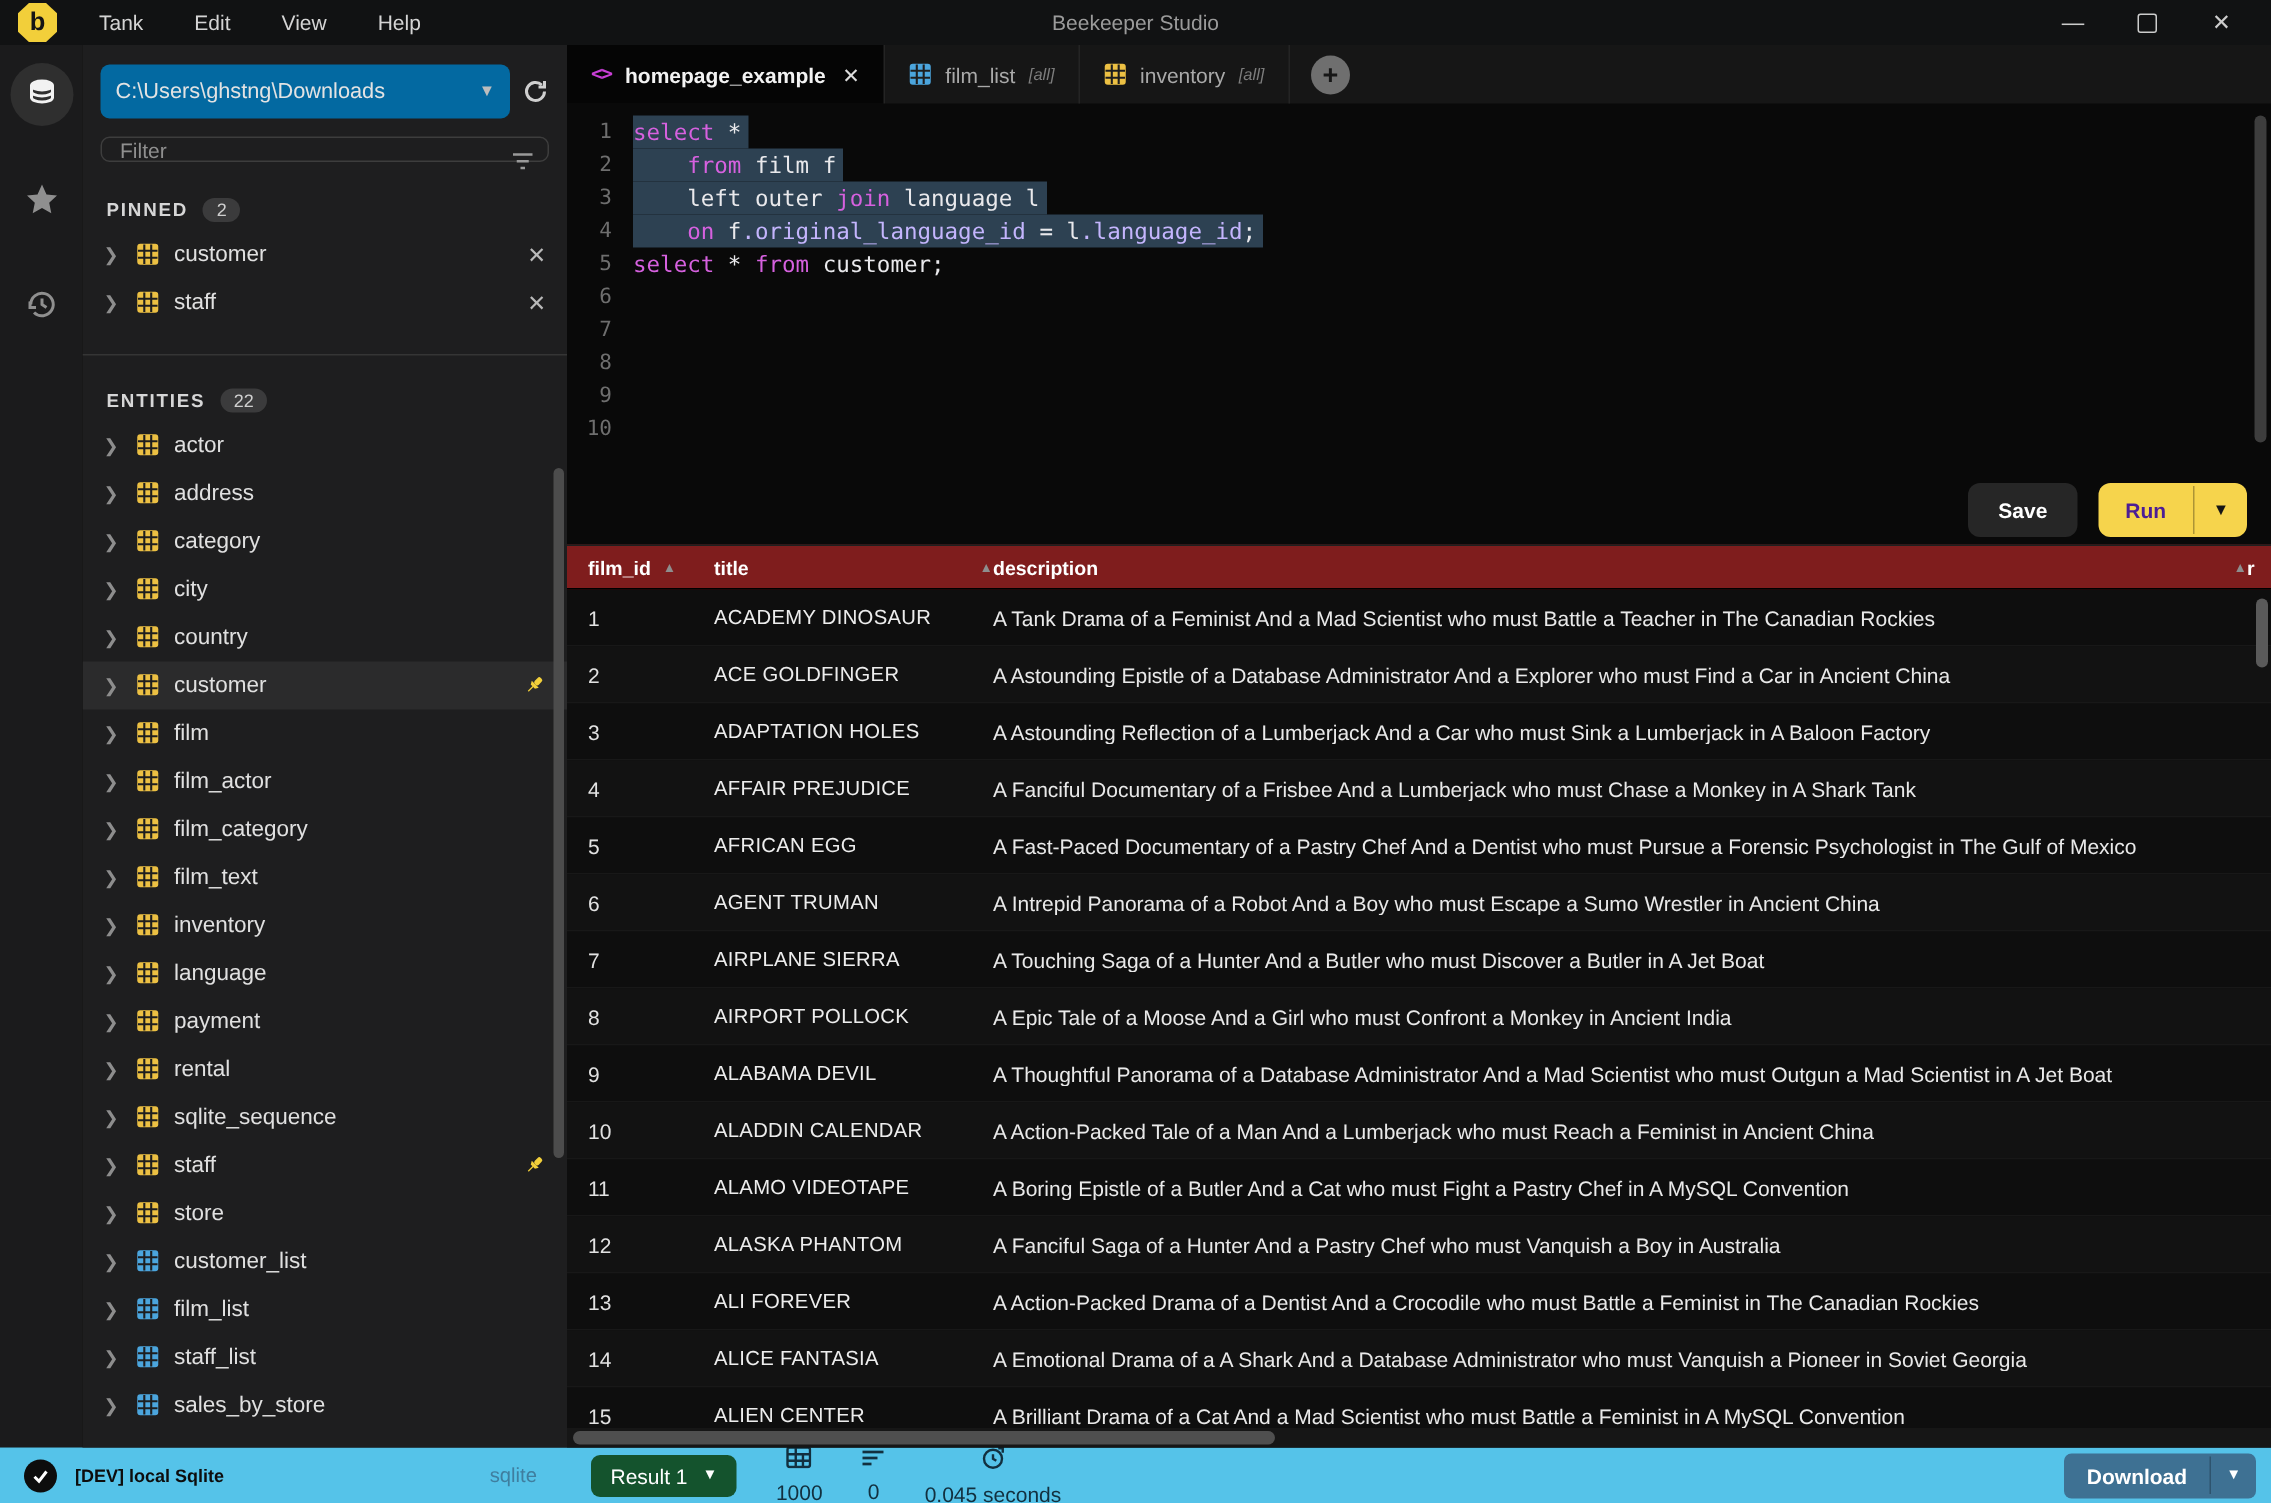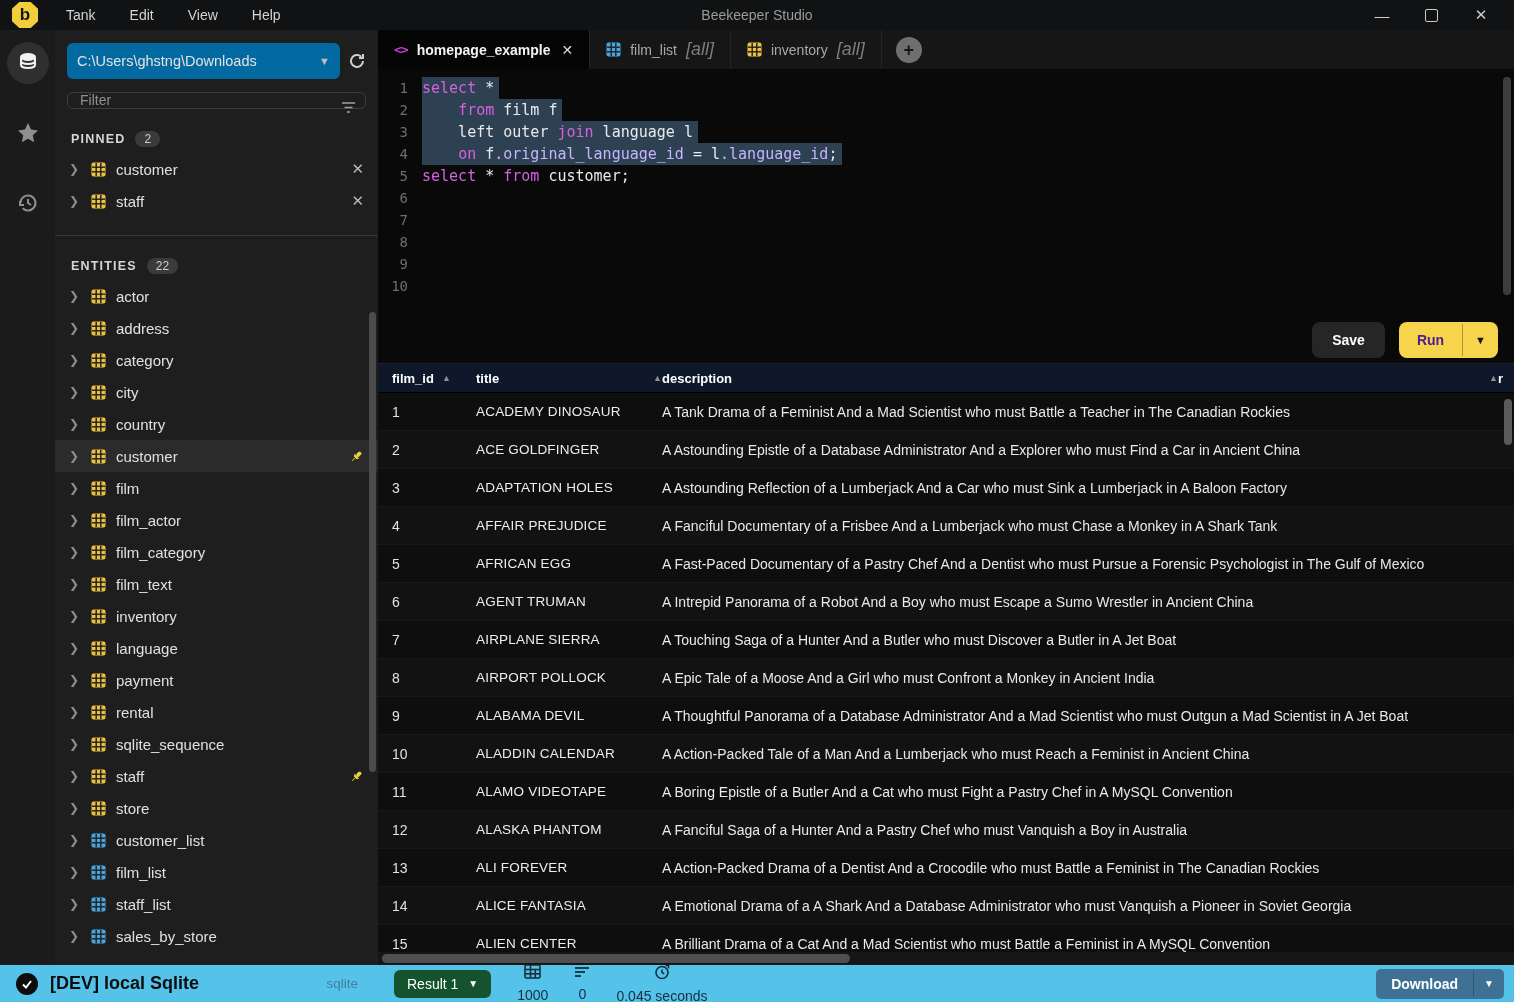--- a/index.html
+++ b/index.html
@@ -51,21 +51,21 @@
   .tree-item .pin { margin-left:8px; flex:0 0 auto; display:flex; }
   .divider { border-top:1px solid #353535; margin:18px 0 0 0; }
   .entity-scroll { flex:1; overflow:hidden; }
   .sb-scrollbar { position:absolute; right:2px; top:282px; width:7px; height:460px; background:#4c4c4c; border-radius:4px; }
 
   
   .main { flex:1; min-width:0; display:flex; flex-direction:column; background:#090909; position:relative; }
   .tabbar { height:39px; background:#161616; display:flex; align-items:stretch; flex:0 0 auto; }
   .tab { display:flex; align-items:center; padding:0 16px; gap:9px; border-right:1px solid #242424; cursor:pointer; max-width:230px; }
   .tab .t-label { font-size:14px; color:#a9a9a9; white-space:nowrap; }
-  .tab .t-suffix { font-size:18px; color:#7d7d7d; font-style:italic; }
+  .tab .t-suffix { font-size:11px; color:#7d7d7d; font-style:italic; }
   .tab.active { background:#050505; }
   .tab.active .t-label { color:#f3f3f3; font-weight:bold; }
   .tab .t-close { color:#dcdcdc; font-size:14px; margin-left:2px; }
   .code-ic { color:#c93fd6; font-weight:bold; font-size:13px; letter-spacing:-1px; font-family:"DejaVu Sans Mono", monospace; }
   .tab-add { width:26px; height:26px; border-radius:50%; background:#6f6f6f; color:#161616; font-size:18px; font-weight:bold;
              display:flex; align-items:center; justify-content:center; align-self:center; margin-left:14px; cursor:pointer; line-height:1; }
 
   .editor { height:248px; flex:0 0 auto; position:relative; padding-top:8px; font-family:"DejaVu Sans Mono", monospace; }
   .cline { display:flex; height:22px; line-height:22px; font-size:15px; }
   .cline .ln { width:30px; text-align:right; color:#6e6e6e; font-size:14px; flex:0 0 auto; margin-right:14px; }
@@ -76,21 +76,21 @@
   .tok-fd { color:#c4b5fd;text-align:center; }
   .ed-scrollbar { position:absolute; right:3px; top:8px; width:8px; height:218px; background:#3d3d3d; border-radius:4px; }
 
   .actions { height:46px; flex:0 0 auto; display:flex; align-items:center; justify-content:flex-end; gap:14px; padding-right:16px; }
   .btn-save { background:#262626; color:#fff; font-weight:bold; font-size:14px; border:none; border-radius:8px; padding:10px 20px; cursor:pointer; }
   .btn-run { background:#f6d44c; border-radius:8px; display:flex; align-items:center; cursor:pointer; }
   .btn-run .run-lbl { color:#4c1d95; font-weight:bold; font-size:14px; padding:10px 18px; }
   .btn-run .run-caret { color:#151515; font-size:11px; padding:10px 12px; border-left:1px solid rgba(0,0,0,.3); }
 
   .grid-header { height:30px; flex:0 0 auto; display:grid; grid-template-columns:84px 186px 1fr 16px; align-items:center;
-                 background:#0f172a; border-top:1px solid #1f1f1f; border-bottom:1px solid #000; padding-left:14px; overflow:hidden; }
+                 background:#7f1d1d; border-top:1px solid #1f1f1f; border-bottom:1px solid #000; padding-left:14px; overflow:hidden; }
   .gh-cell { display:flex; align-items:center; color:#fff; font-size:13px; font-weight:bold; gap:8px; min-width:0; }
   .gh-cell .sp { flex:1; }
   .sort { color:#8e8e8e; font-size:9px; }
   .gh-partial { color:#fff; font-size:13px; font-weight:bold; overflow:hidden; }
 
   .grid-body { flex:1; min-height:0; overflow:hidden; position:relative; }
   .grow { height:38px; display:grid; grid-template-columns:84px 186px 1fr; align-items:center; padding-left:14px;
           border-bottom:1px solid #181818; font-size:14px; }
   .grow:nth-child(odd)  { background:#0e0e0e; }
   .grow:nth-child(even) { background:#121212; }
@@ -98,21 +98,21 @@
   .grow .c-title { color:#ededed; font-size:13.5px; letter-spacing:.2px; }
   .grow .c-desc { color:#e9e9e9; white-space:nowrap; overflow:hidden; }
   .tbl-scrollbar { position:absolute; right:2px; top:6px; width:8px; height:46px; background:#5a5a5a; border-radius:4px; }
   .hscroll { position:absolute; left:0; right:0; bottom:0; height:13px; background:#161616; }
   .hthumb { position:absolute; left:4px; top:2px; width:468px; height:9px; background:#4f4f4f; border-radius:5px; }
 
   
   .statusbar { height:37px; flex:0 0 auto; background:#55c3e9; display:flex; align-items:center; }
   .sb-left { width:378px; flex:0 0 auto; display:flex; align-items:center; padding:0 20px 0 16px; }
   .sb-check { width:22px; height:22px; border-radius:50%; background:#0d0d0d; display:flex; align-items:center; justify-content:center; flex:0 0 auto; }
-  .sb-conn { color:#0d0d0d; font-weight:bold; font-size:18px; margin-left:12px; white-space:nowrap; }
+  .sb-conn { color:#0d0d0d; font-weight:bold; font-size:12px; margin-left:12px; white-space:nowrap; }
   .sb-dbtype { margin-left:auto; color:#3f7e9f; font-size:13.5px; }
   .sb-main { flex:1; display:flex; align-items:center; padding-left:16px; min-width:0; }
   .result-btn { background:#14532d; border-radius:6px; color:#fff; font-size:14px; display:flex; align-items:center; gap:10px;
                 padding:6px 13px; cursor:pointer; }
   .result-btn .caret { font-size:10px; }
   .sb-stat { display:flex; align-items:center; gap:8px; margin-left:26px; color:#12303f; font-size:14px; white-space:nowrap;flex-direction:column; }
   .btn-download { margin-left:auto; margin-right:10px; background:#3e7193; border-radius:5px; display:flex; align-items:center; cursor:pointer; }
   .btn-download .dl-lbl { color:#fff; font-weight:bold; font-size:14px; padding:7px 15px; }
   .btn-download .dl-caret { color:#fff; font-size:10px; padding:7px 10px; border-left:1px solid rgba(0,0,0,.25); }
 

